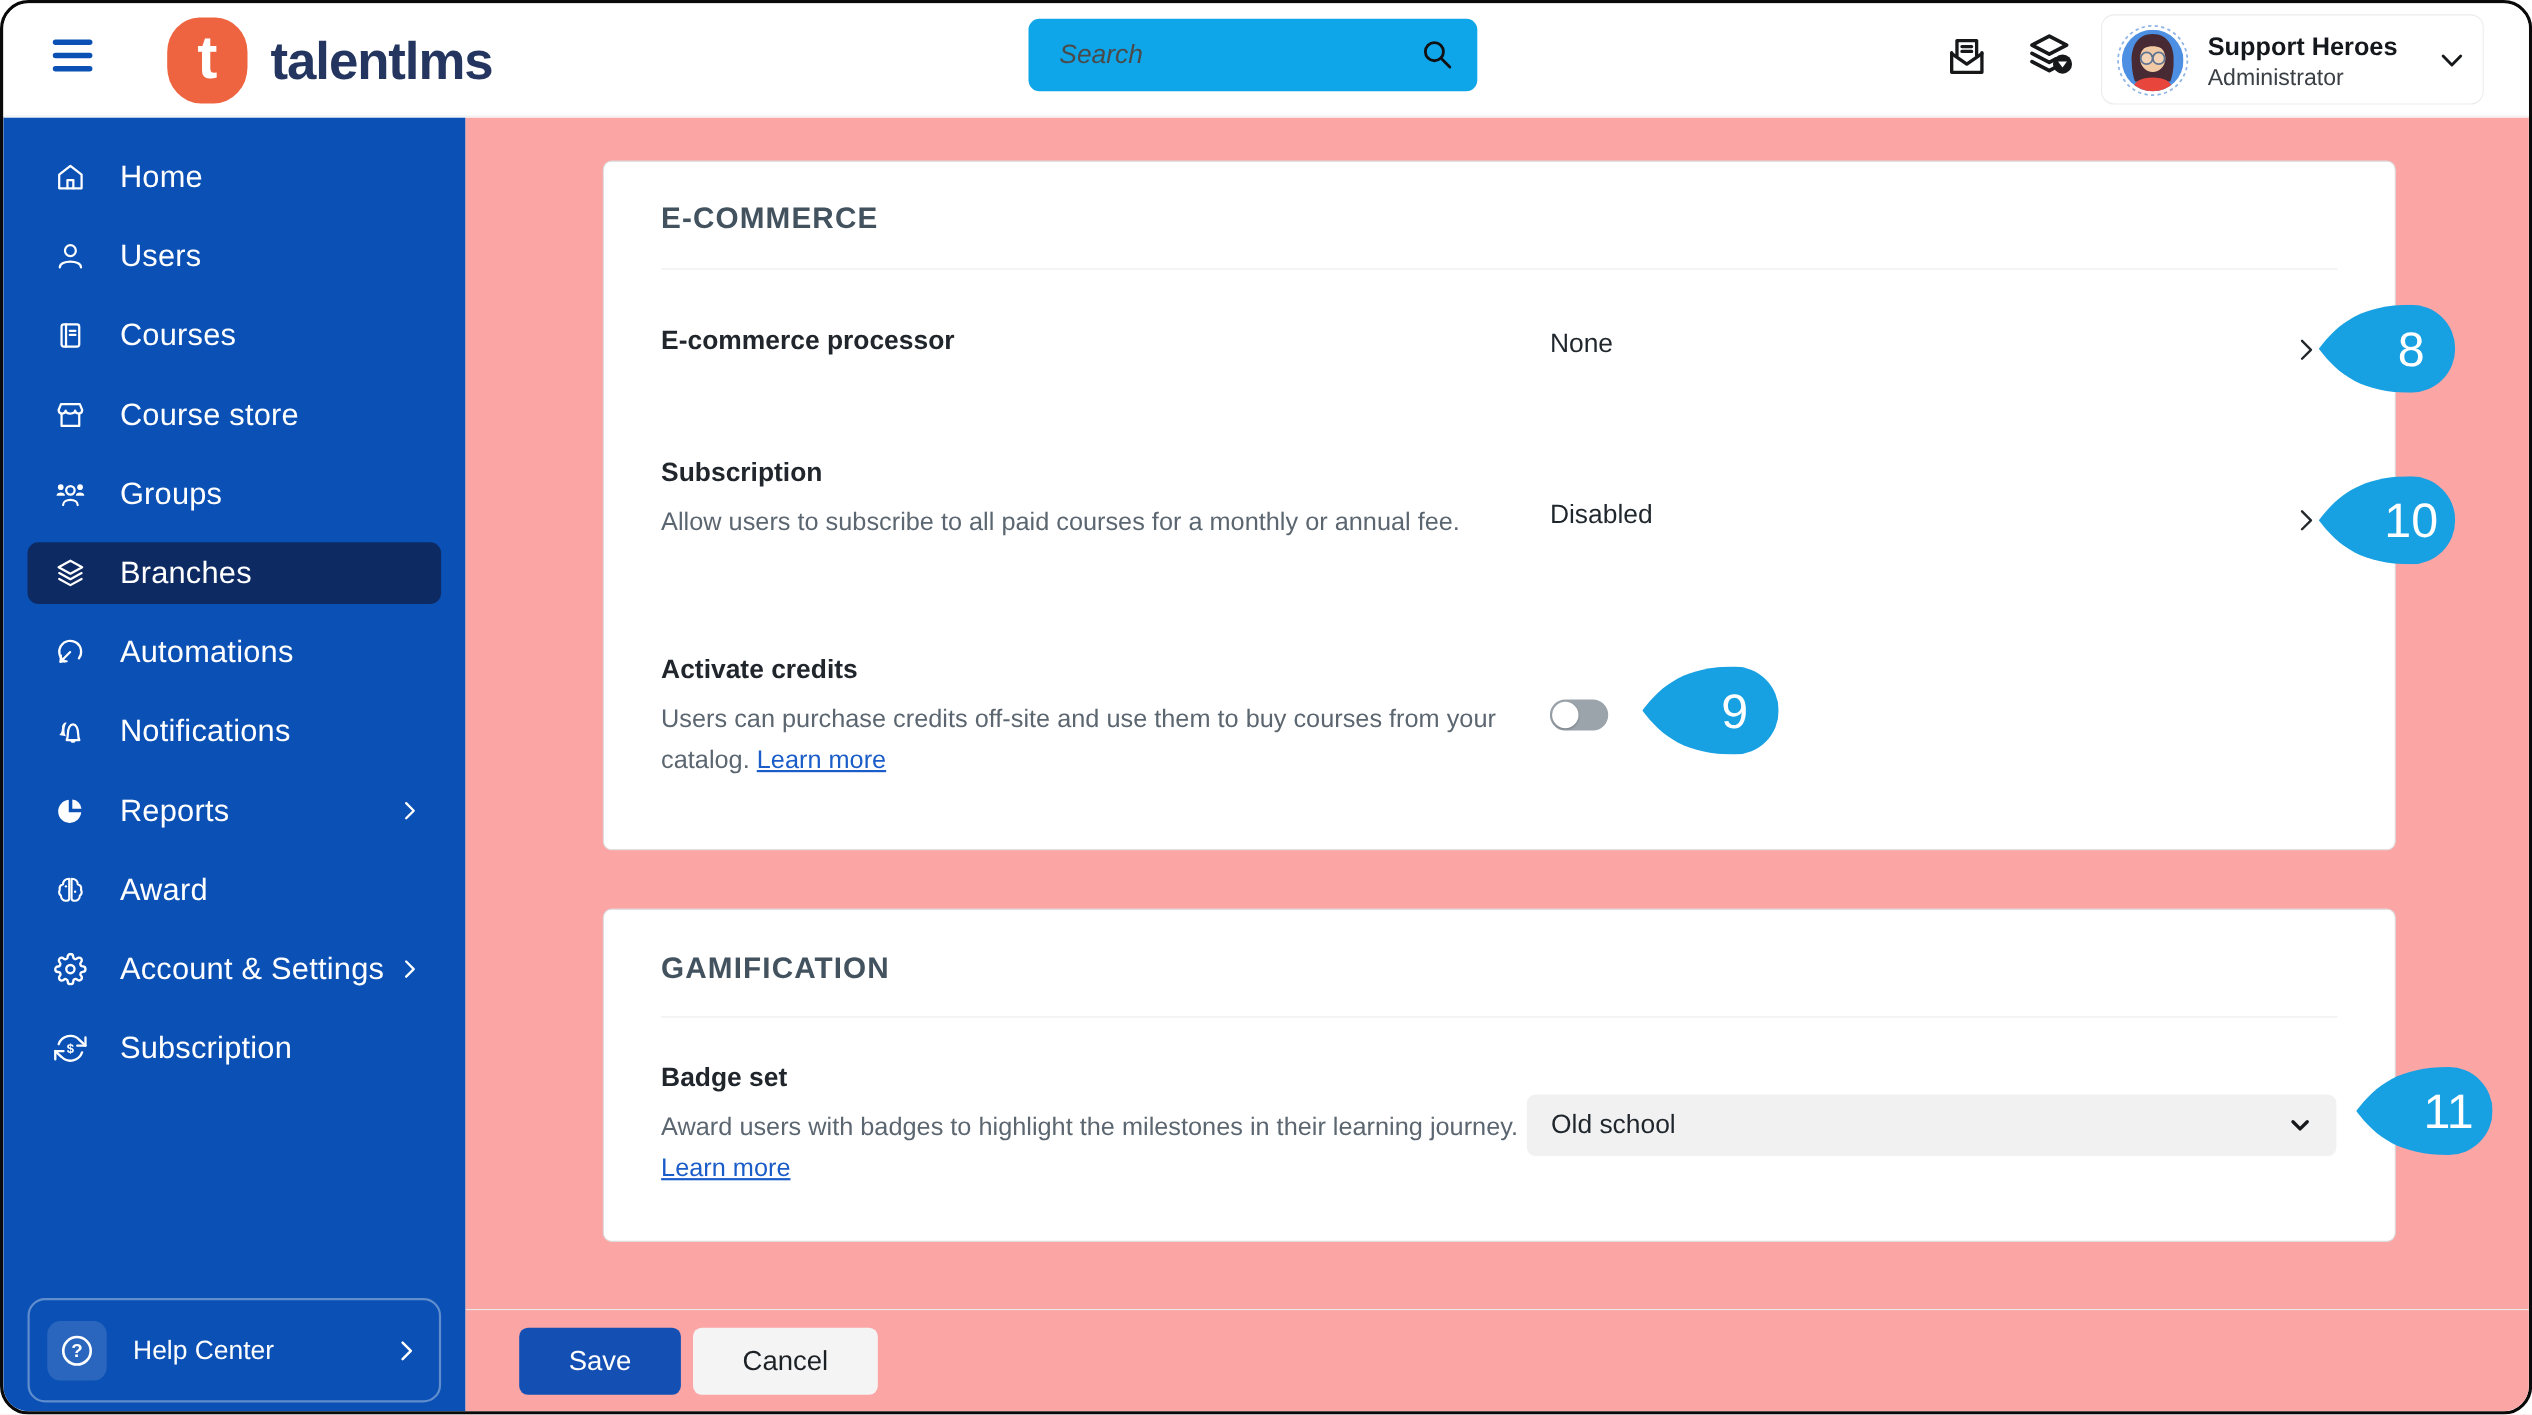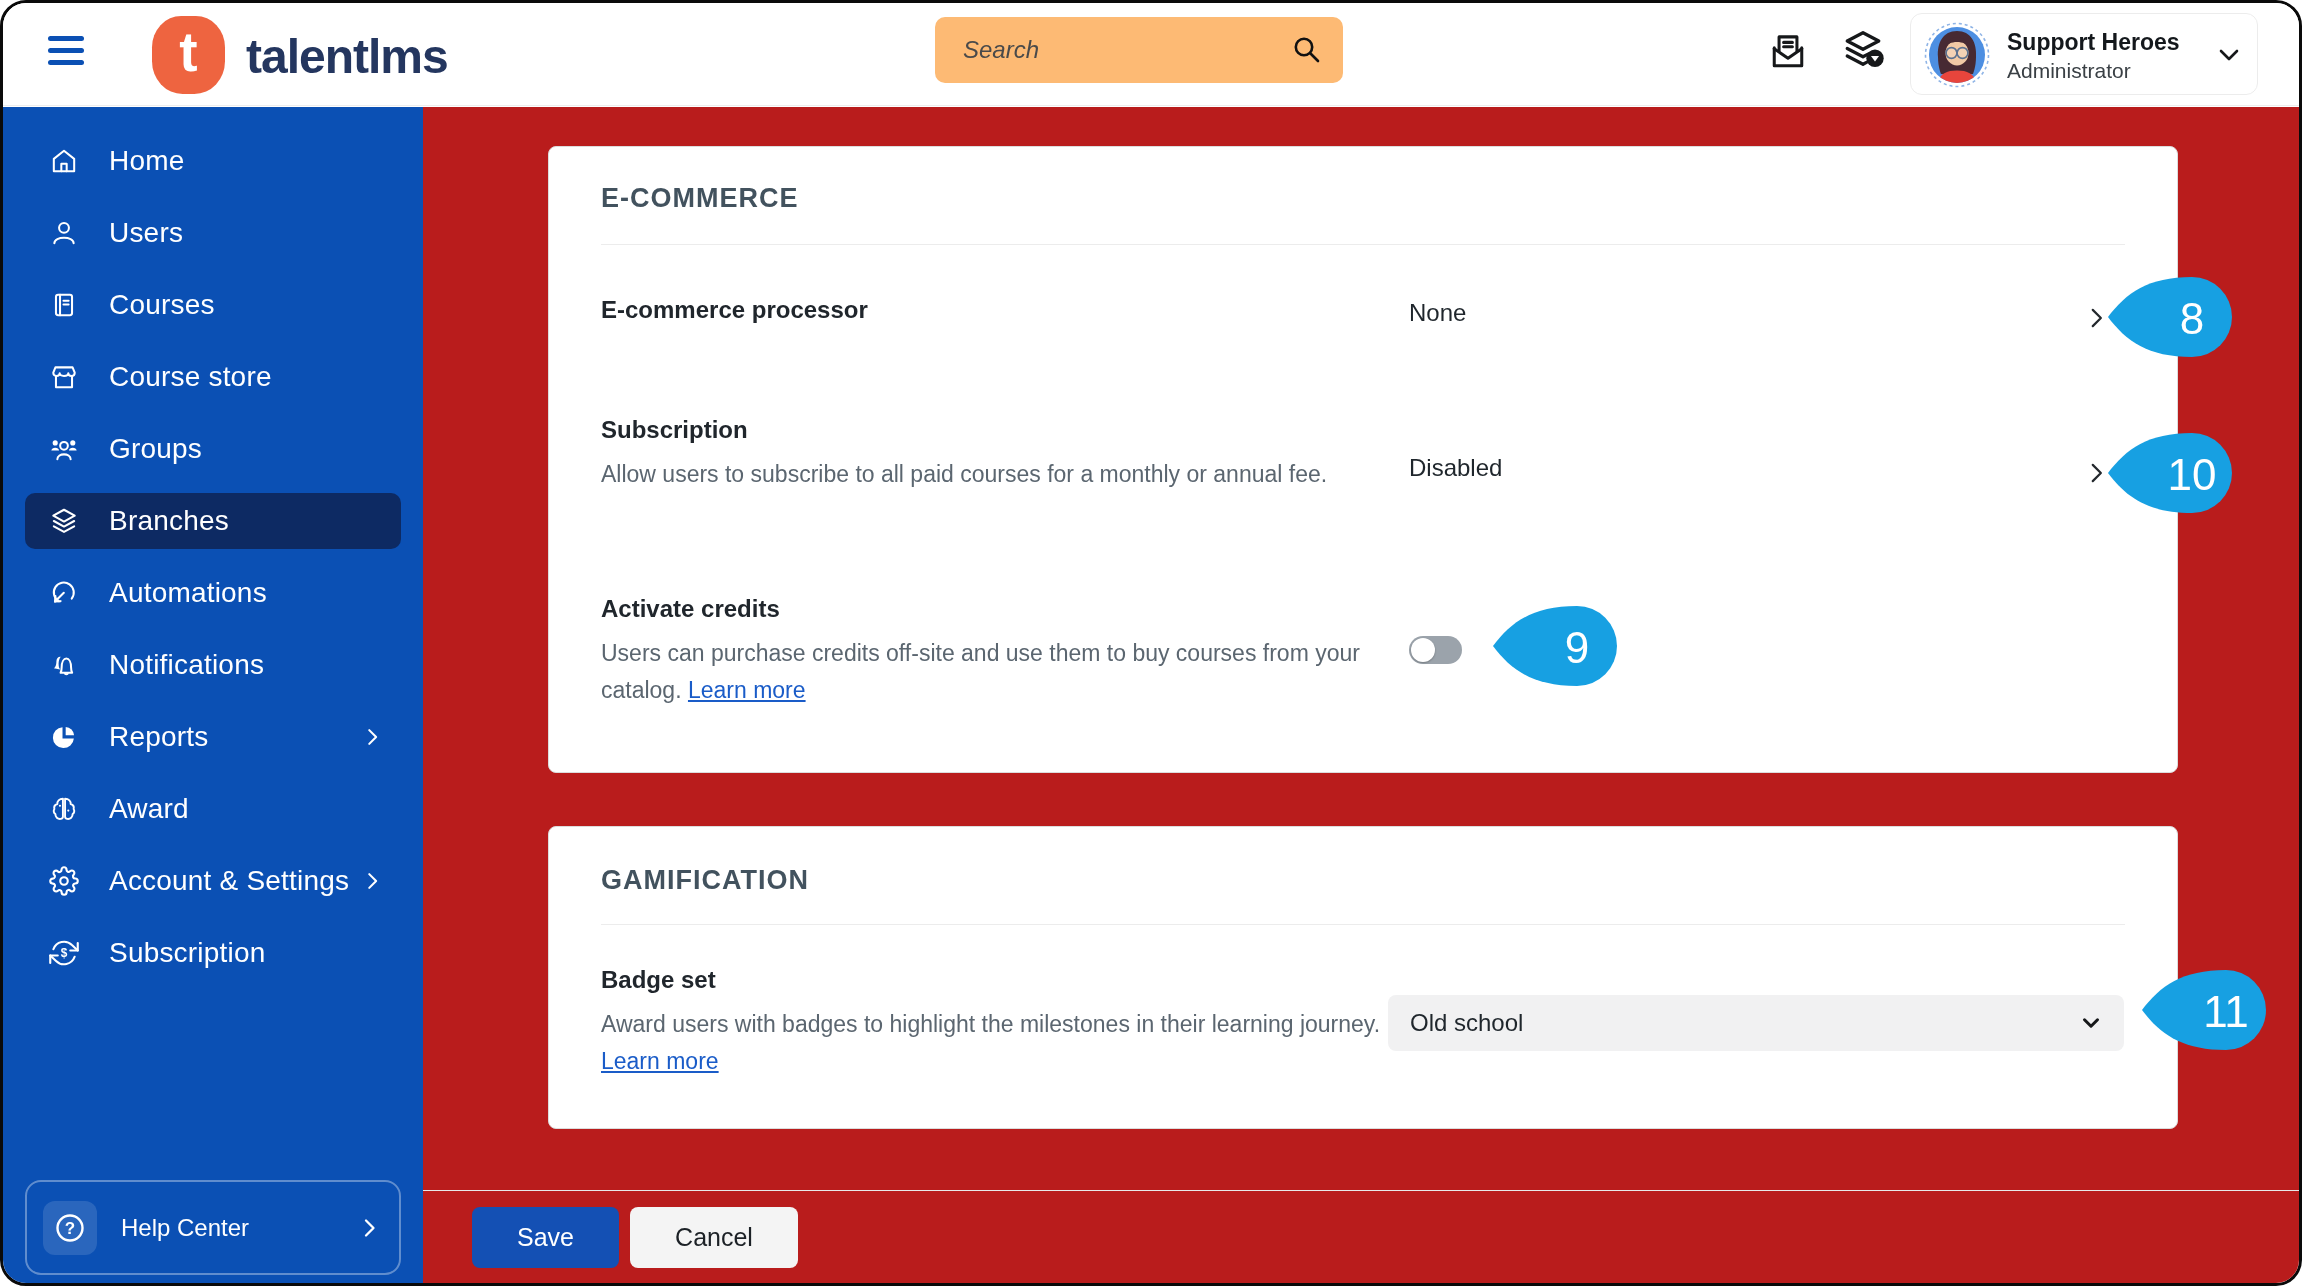--- a/index.html
+++ b/index.html
@@ -9,21 +9,21 @@
 
   
   .topbar{ position:absolute; left:0; top:0; right:0; height:103px; background:#fff;
            border-bottom:1px solid #ededed; z-index:5; }
   .hamburger{ position:absolute; left:45px; top:33px; width:38px; height:36px; cursor:pointer; }
   .hamburger i{ display:block; width:36px; height:5px; background:#0b50b4; border-radius:3px; margin-bottom:7px; }
   .logo-blob{ position:absolute; left:149px; top:13px; width:73px; height:78px; background:#ee6440;
               border-radius:40% 40% 42% 42%; display:flex; align-items:center; justify-content:center; }
   .logo-blob span{ color:#fff; font-size:55px; font-weight:700; transform:translateY(-3px); }
   .brand{ position:absolute; left:243px; top:26px; font-size:48px; font-weight:700; color:#24365f; letter-spacing:-1px; }
-  .search{ position:absolute; left:932px; top:14px; width:408px; height:66px; background:#fdba74; border-radius:10px; }
+  .search{ position:absolute; left:932px; top:14px; width:408px; height:66px; background:#0ea5e9; border-radius:10px; }
   .search input{ position:absolute; inset:0; background:transparent; border:none; outline:none;
                  font-family:"Liberation Sans",sans-serif; font-style:italic; font-size:24px; color:#333;
                  padding:0 70px 0 28px; }
   .search input::placeholder{ color:#4a4a4a; opacity:1; }
   .search .mag{ position:absolute; right:20px; top:17px; }
   .top-icon{ position:absolute; cursor:pointer; }
   .profile{ position:absolute; left:1907px; top:10px; width:348px; height:82px; background:#fff;
             border:1px solid #ececec; border-radius:12px; cursor:pointer; }
   .avatar-wrap{ position:absolute; left:13px; top:8px; width:66px; height:66px; }
   .p-name{ position:absolute; left:96px; top:15px; font-size:23px; font-weight:700; color:#14181c; white-space:nowrap; }
@@ -41,21 +41,21 @@
   .nav-item .nchev{ margin-left:auto; display:flex; }
   .help{ position:absolute; left:22px; right:22px; bottom:8px; height:95px;
          border:2px solid rgba(255,255,255,.35); border-radius:16px; display:flex; align-items:center;
          padding:0 18px 0 16px; color:#fff; cursor:pointer; }
   .help-badge{ width:54px; height:54px; border-radius:12px; background:rgba(255,255,255,.13);
                display:flex; align-items:center; justify-content:center; margin-right:24px; flex:none; }
   .help .nlabel{ font-size:24px; }
   .help .nchev{ margin-left:auto; display:flex; }
 
   
-  .main{ position:absolute; left:420px; top:104px; right:0; bottom:0; background:#b91c1c; }
+  .main{ position:absolute; left:420px; top:104px; right:0; bottom:0; background:#fca5a5; }
   .card{ position:absolute; left:125px; width:1630px; background:#fff; border:1px solid #dcdcdc; border-radius:8px; }
   .card.ecom{ top:39px;  height:627px; }
   .card.gami{ top:719px; height:303px; }
   .card-title{ position:absolute; left:52px; font-size:27px; font-weight:600; color:#42525e; letter-spacing:1px; }
   .card-divider{ position:absolute; left:52px; right:52px; top:97px; height:1px; background:#ececec; }
   .f-label{ position:absolute; left:52px; font-size:24px; font-weight:700; color:#20262c; }
   .f-desc{ position:absolute; left:52px; font-size:23px; color:#5b6670; line-height:37px; }
   .f-value{ position:absolute; left:860px; font-size:24px; color:#1f262c; }
   .row-chev{ position:absolute; left:1534px; cursor:pointer; display:flex; }
   .lm-link{ color:#1a5cc8; text-decoration:underline; cursor:pointer; }

